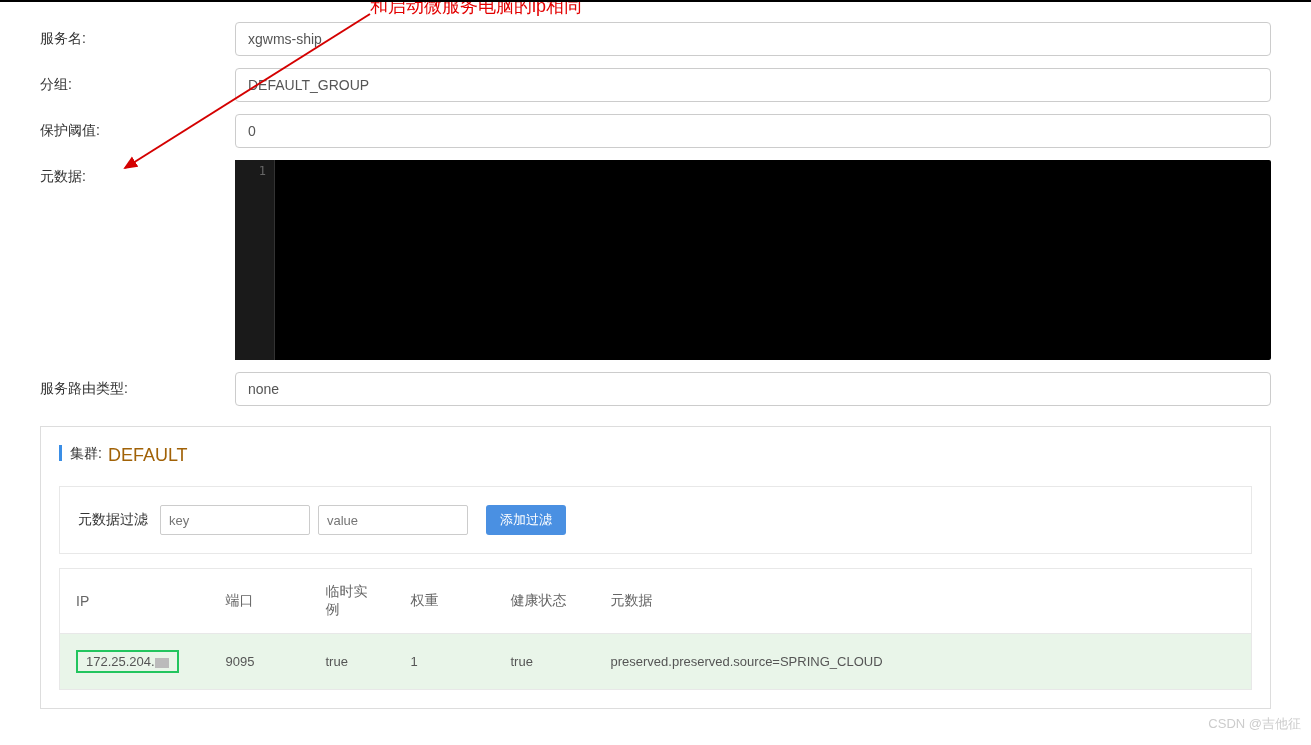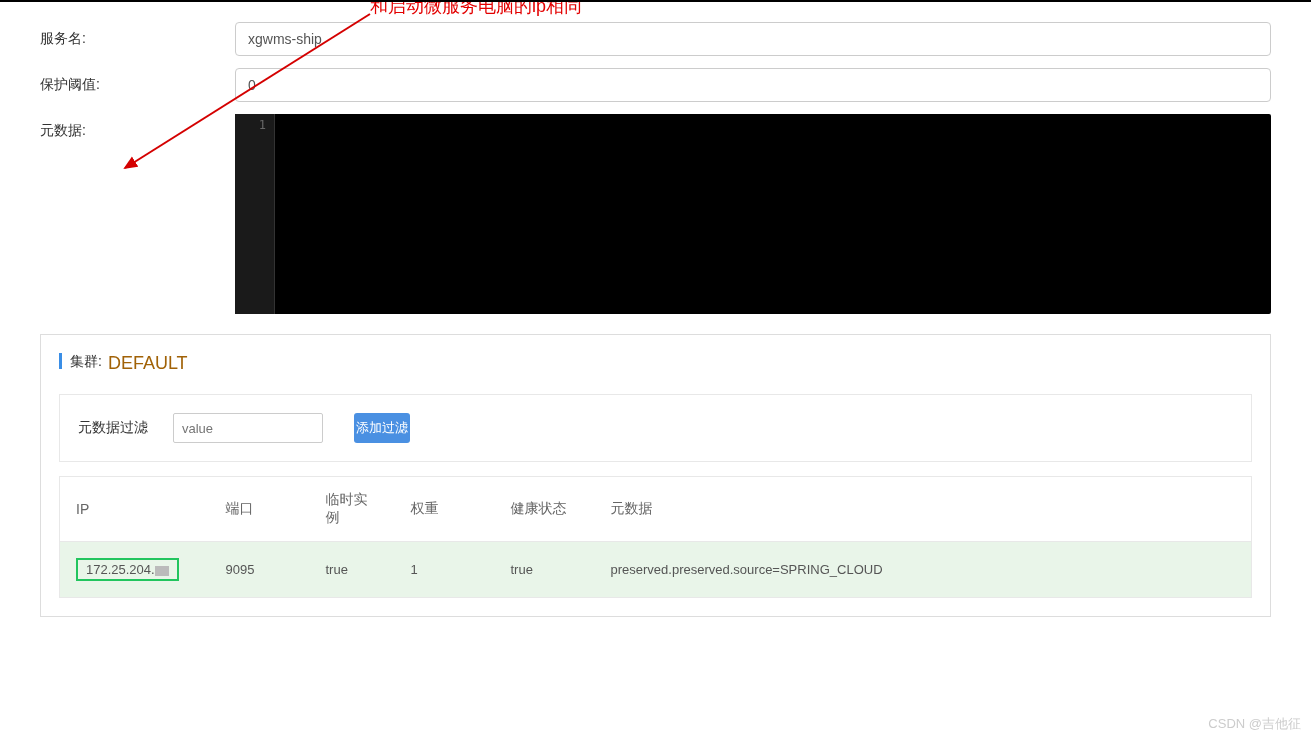--- a/index.html
+++ b/index.html
@@ -85,42 +85,42 @@
     }
     .cluster-name {
       color: #a16207;
       font-size: 18px;
     }
     .filter-box {
       border: 1px solid #e8e8e8;
       padding: 18px;
       display: flex;
       align-items: center;
-      gap: 21px;
+      gap: 8px;
       margin-bottom: 14px;
     }
     .filter-label {
       color: #333;
       font-size: 14px;
       margin-right: 4px;
     }
     .filter-input {
       height: 30px;
       border: 1px solid #ccc;
       border-radius: 2px;
       padding: 4px 8px;
       font-size: 13px;
       width: 150px;
       color: #aaa;
     }
     .btn-primary {
       background: #4a90e2;
       color: #fff;
       border: none;
-      padding: 6px 2px;
+      padding: 6px 14px;
       border-radius: 3px;
       font-size: 13px;
       cursor: pointer;
       margin-left: 10px;
     }
     .table {
       width: 100%;
       border-collapse: collapse;
       border: 1px solid #e8e8e8;
     }
@@ -180,53 +180,62 @@
 </head>
 <body>
 
 <div class="container">
 
   <div class="form-row">
     <div class="form-label">服务名:</div>
     <input class="form-input" value="xgwms-ship" style="">
   </div>
 
+  <div class="form-row">
+    <div class="form-label">分组:</div>
+    <input class="form-input" value="DEFAULT_GROUP" style="">
+  </div>
 
   <div class="form-row">
     <div class="form-label">保护阈值:</div>
     <input class="form-input" value="0" style="">
   </div>
 
   <div class="form-row">
     <div class="form-label">元数据:</div>
     <div class="code-editor">
       <div class="code-gutter">1</div>
     </div>
   </div>
 
+  <div class="form-row">
+    <div class="form-label">服务路由类型:</div>
+    <input class="form-input" value="none" style="">
+  </div>
 
   <div class="cluster-panel">
     <div class="cluster-header">
       <div class="cluster-bar"></div>
       <span class="cluster-title">集群:</span>
       <span class="cluster-name">DEFAULT</span>
     </div>
 
     <div class="annotation" style="top:-8px; left:370px;">和启动微服务电脑的ip相同</div>
     <svg class="arrow-svg" style="top:8px; left:110px;" width="270" height="170">
       <defs>
         <marker id="arrowhead" markerWidth="8" markerHeight="8" refX="6" refY="3" orient="auto">
           <polygon points="0 0, 7 3, 0 6" fill="#d40000"></polygon>
         </marker>
       </defs>
       <line x1="260" y1="4" x2="15" y2="158" stroke="#d40000" stroke-width="2" marker-end="url(#arrowhead)"></line>
     </svg>
 
     <div class="filter-box">
       <span class="filter-label">元数据过滤</span>
+      <input class="filter-input" placeholder="key" style="">
       <input class="filter-input" placeholder="value" style="">
       <button class="btn-primary">添加过滤</button>
     </div>
 
     <table class="table">
       <thead>
         <tr>
           <th class="col-ip">IP</th>
           <th class="col-port">端口</th>
           <th class="col-temp">临时实例</th>

